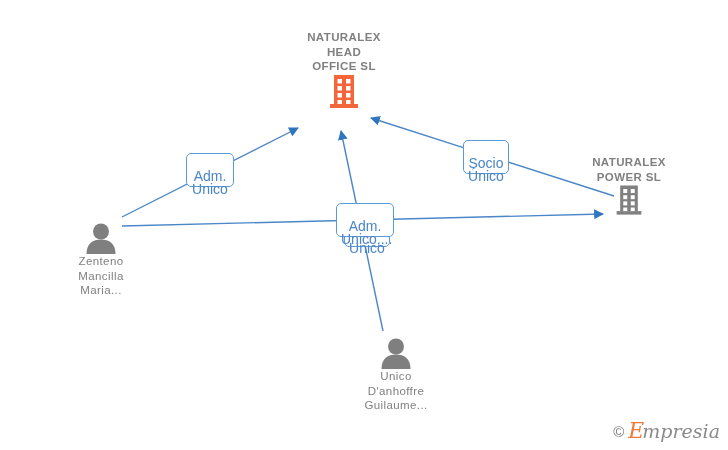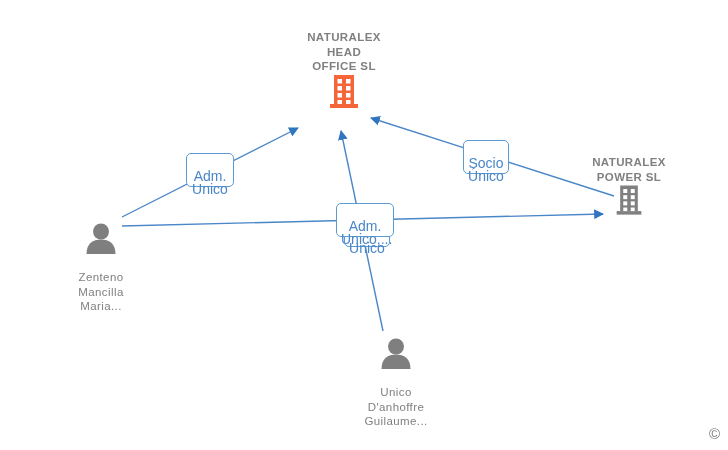--- a/index.html
+++ b/index.html
@@ -39,21 +39,20 @@
     letter-spacing: 0.4px;
     white-space: pre-line;
   }
   .company .node-label {
     font-weight: bold;
     color: #808080;
   }
   .person .node-label {
     font-weight: normal;
     color: #808080;
-    margin-top: 16px;
   }
   .glyph {
     display: block;
     margin: 0 auto;
   }
 
   
   .chip {
     position: absolute;
     box-sizing: border-box;
@@ -197,15 +196,18 @@
       <circle cx="17" cy="9.5" r="8" fill="#7f7f7f"></circle>
       <path d="M2.5 32 C2.5 21.5 9 17.5 17 17.5 C25 17.5 31.5 21.5 31.5 32 Z" fill="#7f7f7f"></path>
     </svg>
     <div class="node-label">Unico
 D'anhoffre
 Guilaume...</div>
   </div>
 
   <div id="watermark">
     <span class="copy">©</span>
+    <span>
+      <span class="brand-e">E</span><span class="brand-rest">mpresia</span>
+    </span>
   </div>
 
 </div>
 
 </body></html>

